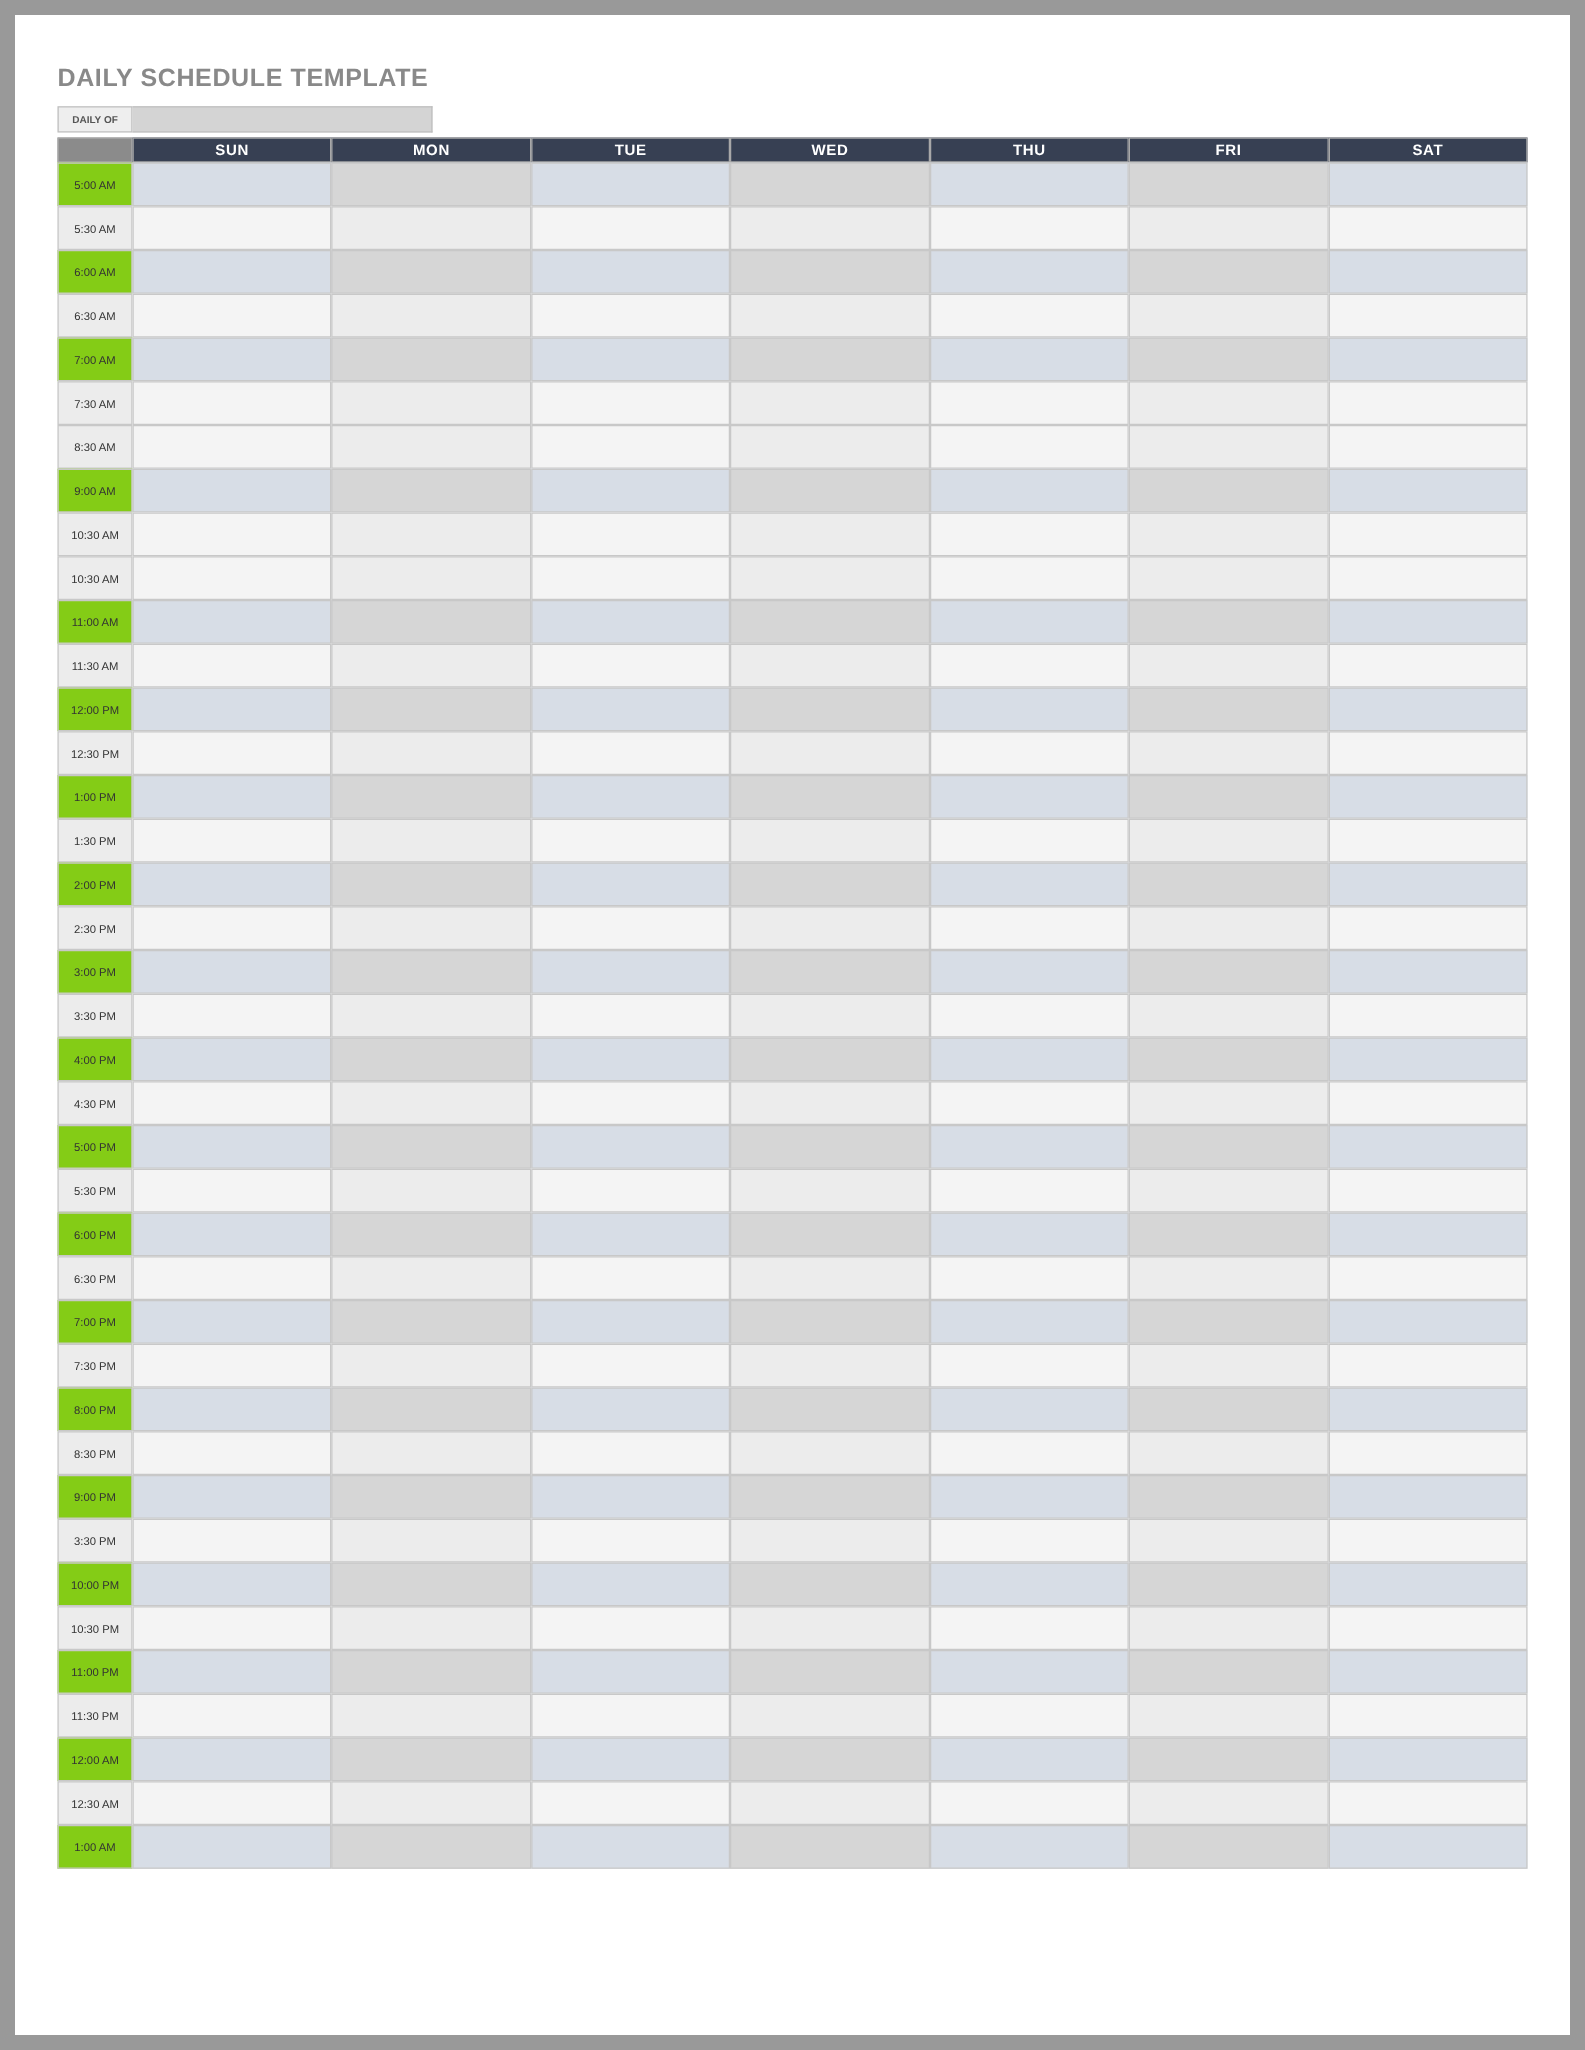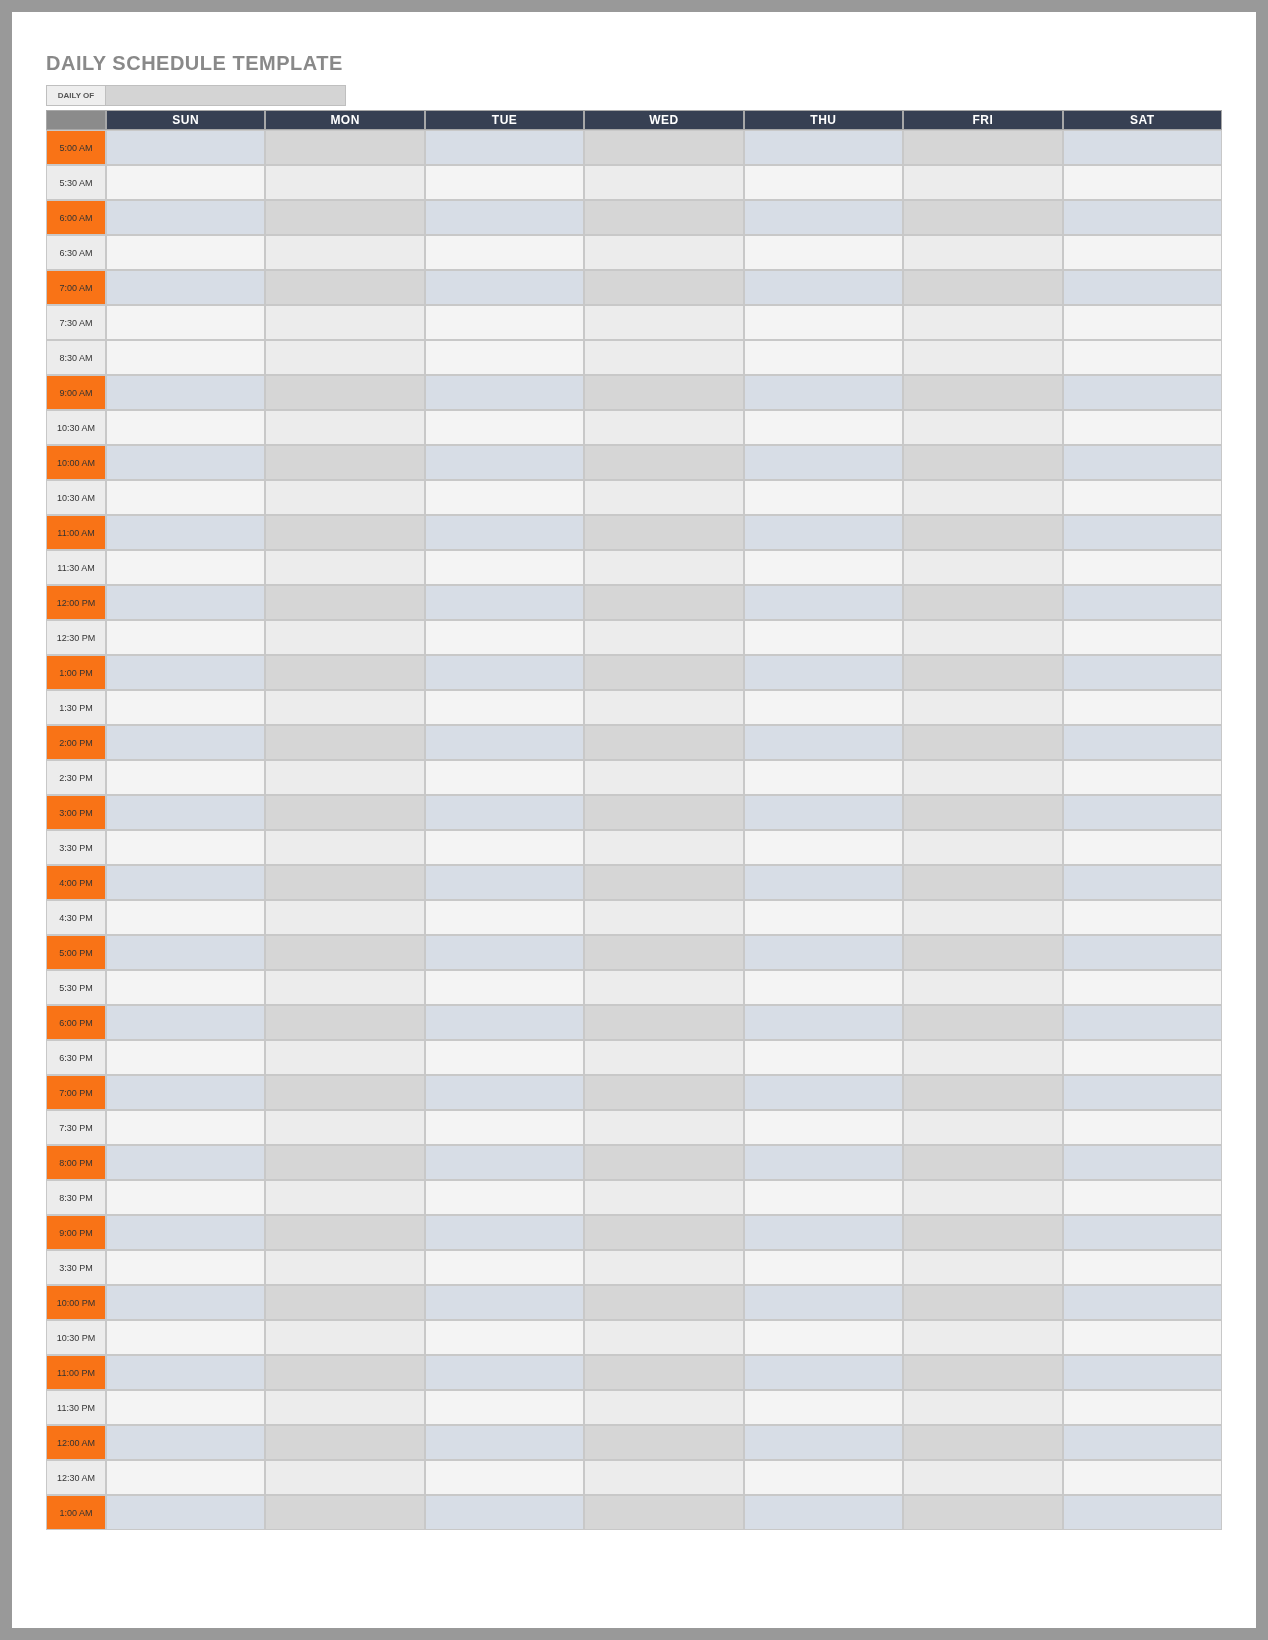--- a/index.html
+++ b/index.html
@@ -75,21 +75,21 @@
   table.schedule td {
     height: 35px;
     border: 1px solid #c8c8c8;
     font-size: 9px;
     color: #333;
     text-align: center;
     vertical-align: middle;
     padding: 0;
   }
   
-  tr.band-a td.time-col { background: #f97316; }
+  tr.band-a td.time-col { background: #84cc16; }
   tr.band-b td.time-col { background: #ececec; }
   
   tr.band-a td.day-col:nth-child(odd)  { background: #d6d6d6; }
   tr.band-a td.day-col:nth-child(even) { background: #d7dde6; }
   tr.band-b td.day-col:nth-child(odd)  { background: #ececec; }
   tr.band-b td.day-col:nth-child(even) { background: #f4f4f4; }
 
   .cell-input {
     width: 100%;
     height: 100%;
@@ -210,30 +210,20 @@
         <tr class="band-b">
           <td class="time-col">10:30 AM</td>
           <td class="day-col"><input type="text" class="cell-input" style=""></td>
           <td class="day-col"><input type="text" class="cell-input" style=""></td>
           <td class="day-col"><input type="text" class="cell-input" style=""></td>
           <td class="day-col"><input type="text" class="cell-input" style=""></td>
           <td class="day-col"><input type="text" class="cell-input" style=""></td>
           <td class="day-col"><input type="text" class="cell-input" style=""></td>
           <td class="day-col"><input type="text" class="cell-input" style=""></td>
         </tr>
-        <tr class="band-a">
-          <td class="time-col">10:00 AM</td>
-          <td class="day-col"><input type="text" class="cell-input" style=""></td>
-          <td class="day-col"><input type="text" class="cell-input" style=""></td>
-          <td class="day-col"><input type="text" class="cell-input" style=""></td>
-          <td class="day-col"><input type="text" class="cell-input" style=""></td>
-          <td class="day-col"><input type="text" class="cell-input" style=""></td>
-          <td class="day-col"><input type="text" class="cell-input" style=""></td>
-          <td class="day-col"><input type="text" class="cell-input" style=""></td>
-        </tr>
         <tr class="band-b">
           <td class="time-col">10:30 AM</td>
           <td class="day-col"><input type="text" class="cell-input" style=""></td>
           <td class="day-col"><input type="text" class="cell-input" style=""></td>
           <td class="day-col"><input type="text" class="cell-input" style=""></td>
           <td class="day-col"><input type="text" class="cell-input" style=""></td>
           <td class="day-col"><input type="text" class="cell-input" style=""></td>
           <td class="day-col"><input type="text" class="cell-input" style=""></td>
           <td class="day-col"><input type="text" class="cell-input" style=""></td>
         </tr>

